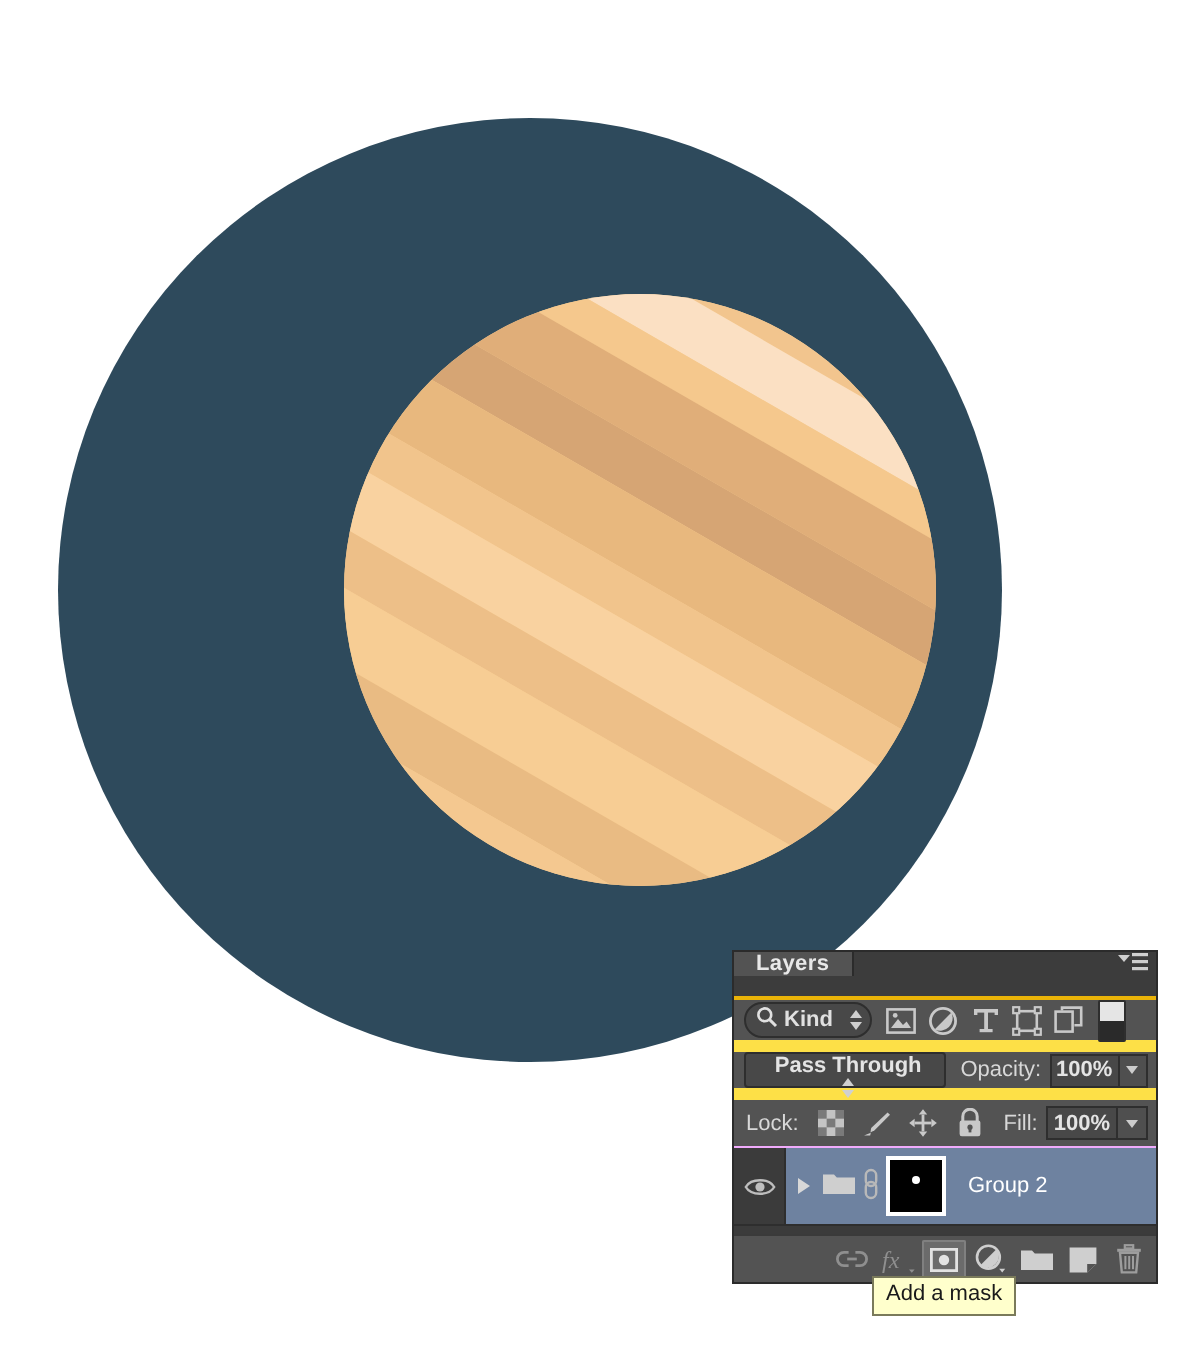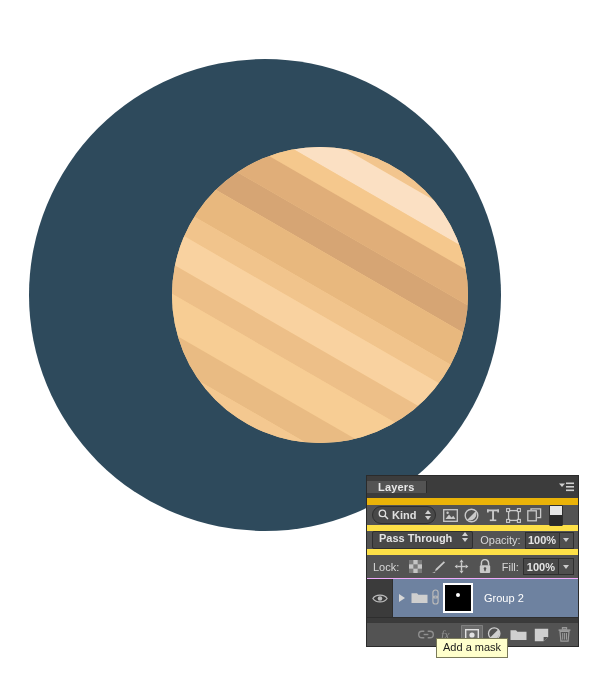--- a/index.html
+++ b/index.html
@@ -41,23 +41,23 @@
     font-size: 11px;
     box-shadow: 0 0 0 1px #2b2b2b;
     user-select: none;
   }
 
   
   .tabstrip {
     height: 22px;
     background: #3c3c3c;
     display: flex;
-    align-items: center;
+    align-items: flex-start;
     position: relative;
-    border-bottom: 7px solid #eab308;
+    border-bottom: 2px solid #eab308;
   }
   .tab {
     background: #535353;
     padding: 0 11px;
     display: flex;
     align-items: center;
     font-size: 11px;
     font-weight: bold;
     color: #e8e8e8;
     border-right: 1px solid #2b2b2b;
@@ -138,28 +138,29 @@
     height: 19px;
     border: 1px solid #2e2e2e;
     background: linear-gradient(#e5e5e5 0 50%, #2a2a2a 50% 100%);
     border-radius: 1px;
     margin-left: 3px;
   }
 
   
   .blend-select {
     display: flex;
-    align-items: flex-start;
+    align-items: center;
     height: 18px;
     width: 105px;
     background: #484848;
     border: 1px solid #2e2e2e;
     border-radius: 2px;
     padding: 0 3px 0 6px;
     box-sizing: border-box;
+    flex-direction: column;
   }
   .blend-label {
     flex: 1;
     font-size: 11px;
     color: #e4e4e4;
     font-weight: bold;
   }
   .spin {
     width: 9px;
     display: flex;

